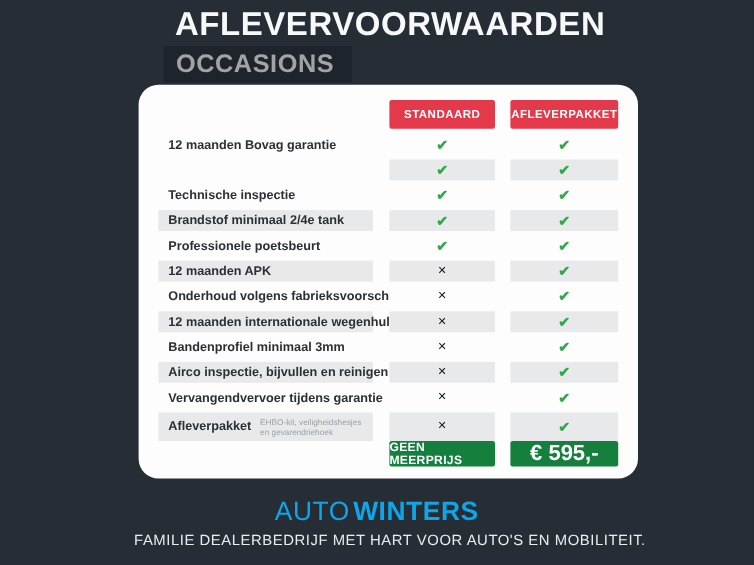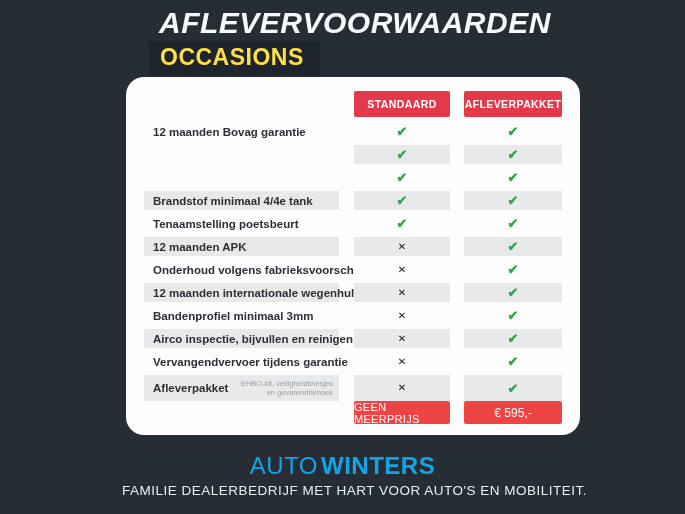--- a/index.html
+++ b/index.html
@@ -7,30 +7,29 @@
     width: 685px; height: 514px;
     background: #262d35;
     overflow: hidden;
     position: relative;
     font-family: "Liberation Sans", sans-serif;
   }
   .title {
     position: absolute; left: 159px; top: 6px; margin: 0;
     font-size: 30px; font-weight: 800; letter-spacing: 0.5px;
     color: #f7f8fa;
-    font-style: italic;
   }
   .badge {
     position: absolute; left: 149px; top: 42px;
     background: #1e242c;
     padding: 2px 16px 4px 11px;
   }
   .badge span {
     font-size: 23px; font-weight: 800; letter-spacing: 0.5px;
-    color: #fde047;
+    color: #a3a3a3;
   }
   .card {
     position: absolute; left: 126px; top: 77px;
     width: 454px; height: 358px;
     background: #fdfdfe;
     border-radius: 18px;
   }
   .col-header {
     position: absolute; top: 14px; height: 26px;
     background: #e4394a; color: #ffffff;
@@ -48,32 +47,32 @@
   .cell.col-standaard    { left: 228px; width: 96px; justify-content: center; }
   .cell.col-afleverpakket{ left: 338px; width: 98px; justify-content: center; }
   .row.odd  .cell { background: #fdfdfe; }
   .row.even .cell { background: #e8e9eb; }
   .label-text {
     font-size: 11.5px; font-weight: 700; color: #2c3036;
     padding-left: 9px; white-space: nowrap;
   }
   .note {
     flex: 1; font-size: 7.5px; line-height: 1.2; color: #9aa1a8;
-    text-align: right; padding: 0 6px 0 8px;
+    text-align: left; padding: 0 6px 0 8px;
   }
   .check { color: #2fa94a; font-size: 13px; font-weight: 700; line-height: 1; }
   .cross { color: #15181c; font-size: 10px; font-weight: 400; line-height: 1; }
   .price {
     position: absolute; top: 324px; height: 23px;
-    background: #ef4444; color: #ffffff;
+    background: #15803d; color: #ffffff;
     display: flex; align-items: center; justify-content: center;
-    font-weight: 400; border-radius: 2px;
+    font-weight: 700; border-radius: 2px;
   }
   .price-standaard { left: 228px; width: 96px; font-size: 11px; letter-spacing: 0.3px; }
-  .price-aflever   { left: 338px; width: 98px; font-size: 12px; }
+  .price-aflever   { left: 338px; width: 98px; font-size: 20px; }
   .brand {
     position: absolute; top: 452px; left: 0; width: 100%;
     text-align: center; color: #0ea5e9; font-size: 24px; letter-spacing: 0.5px;
   }
   .brand-regular { font-weight: 400; }
   .brand-bold { font-weight: 800; margin-left: 3px; }
   .tagline {
     position: absolute; top: 483px; left: 12px; width: 100%;
     text-align: center; color: #e9edf0;
     font-size: 13.5px; letter-spacing: 0.5px;
@@ -105,41 +104,44 @@
       </div>
       <div class="row even">
         <div class="cell mark col-standaard">
           <span class="check">✔</span>
         </div>
         <div class="cell mark col-afleverpakket">
           <span class="check">✔</span>
         </div>
       </div>
       <div class="row odd">
-        <div class="cell mark col-standaard">
-          <span class="check">✔</span>
-        </div>
-        <div class="cell mark col-afleverpakket">
-          <span class="check">✔</span>
-        </div>
-      </div>
-      <div class="row even">
-        <div class="cell label">
-          <span class="label-text">Brandstof minimaal 4/4e tank</span>
-        </div>
-        <div class="cell mark col-standaard">
-          <span class="check">✔</span>
-        </div>
-        <div class="cell mark col-afleverpakket">
-          <span class="check">✔</span>
-        </div>
-      </div>
-      <div class="row odd">
-        <div class="cell label">
-          <span class="label-text">Tenaamstelling poetsbeurt</span>
+        <div class="cell label">
+          <span class="label-text">Technische inspectie</span>
+        </div>
+        <div class="cell mark col-standaard">
+          <span class="check">✔</span>
+        </div>
+        <div class="cell mark col-afleverpakket">
+          <span class="check">✔</span>
+        </div>
+      </div>
+      <div class="row even">
+        <div class="cell label">
+          <span class="label-text">Brandstof minimaal 2/4e tank</span>
+        </div>
+        <div class="cell mark col-standaard">
+          <span class="check">✔</span>
+        </div>
+        <div class="cell mark col-afleverpakket">
+          <span class="check">✔</span>
+        </div>
+      </div>
+      <div class="row odd">
+        <div class="cell label">
+          <span class="label-text">Professionele poetsbeurt</span>
         </div>
         <div class="cell mark col-standaard">
           <span class="check">✔</span>
         </div>
         <div class="cell mark col-afleverpakket">
           <span class="check">✔</span>
         </div>
       </div>
       <div class="row even">
         <div class="cell label">

